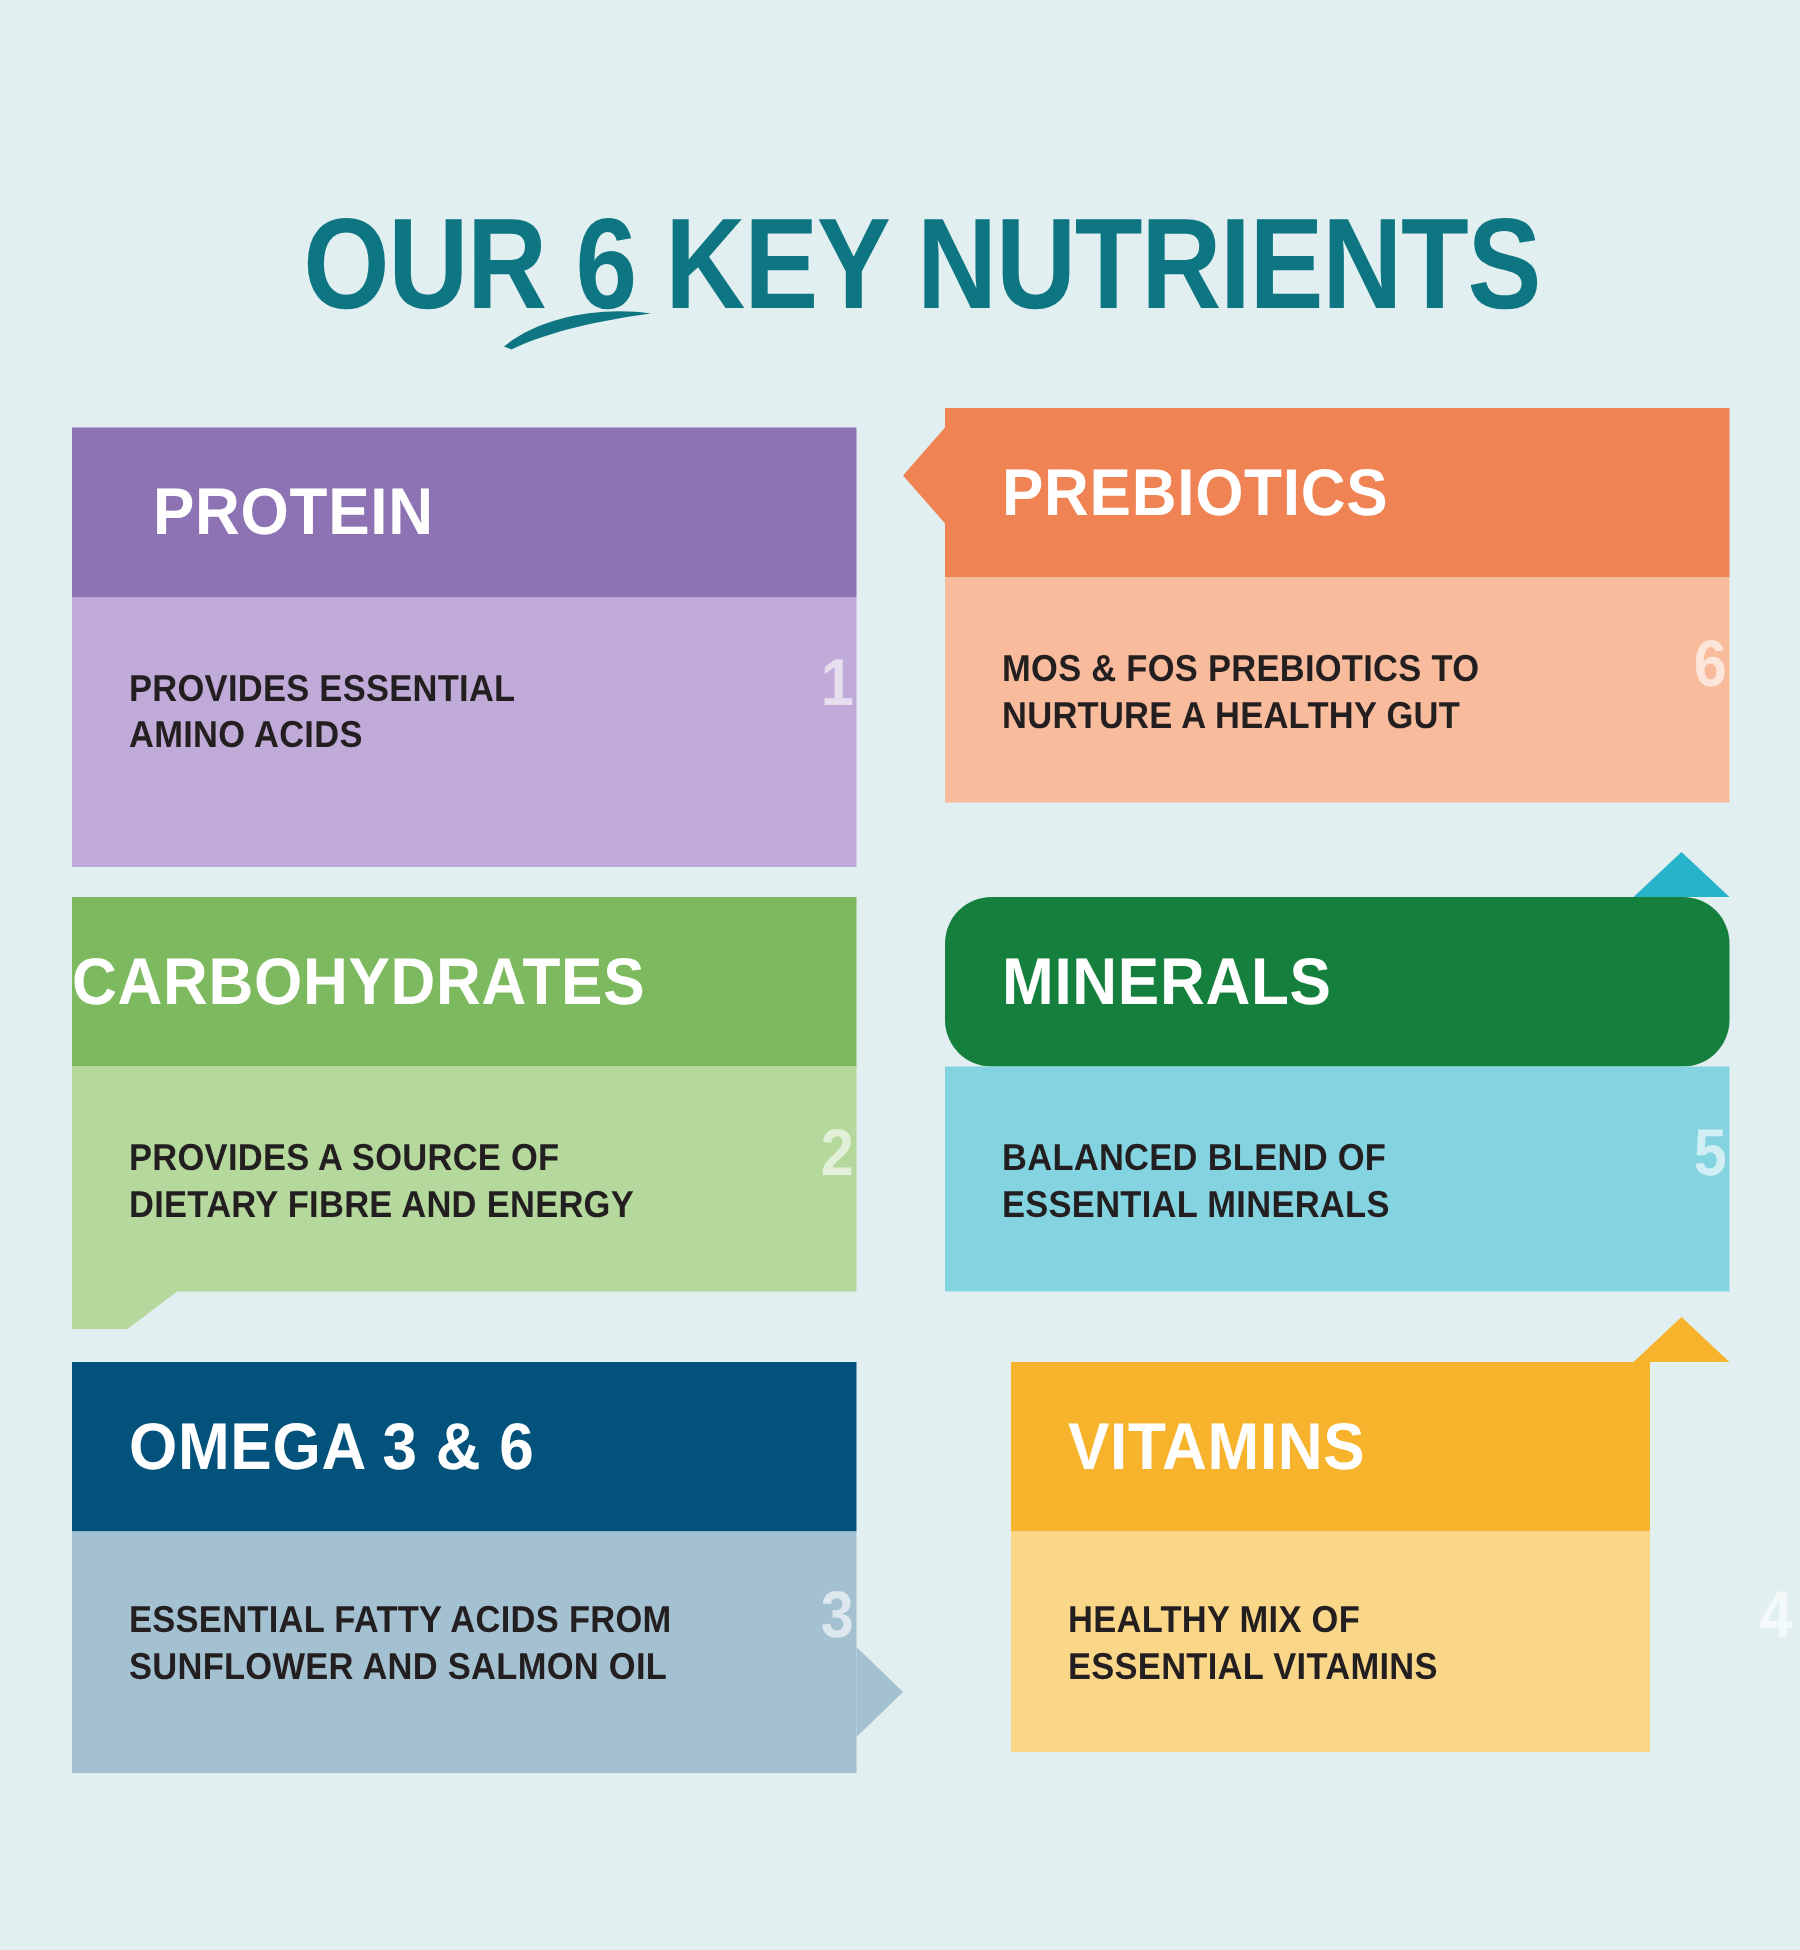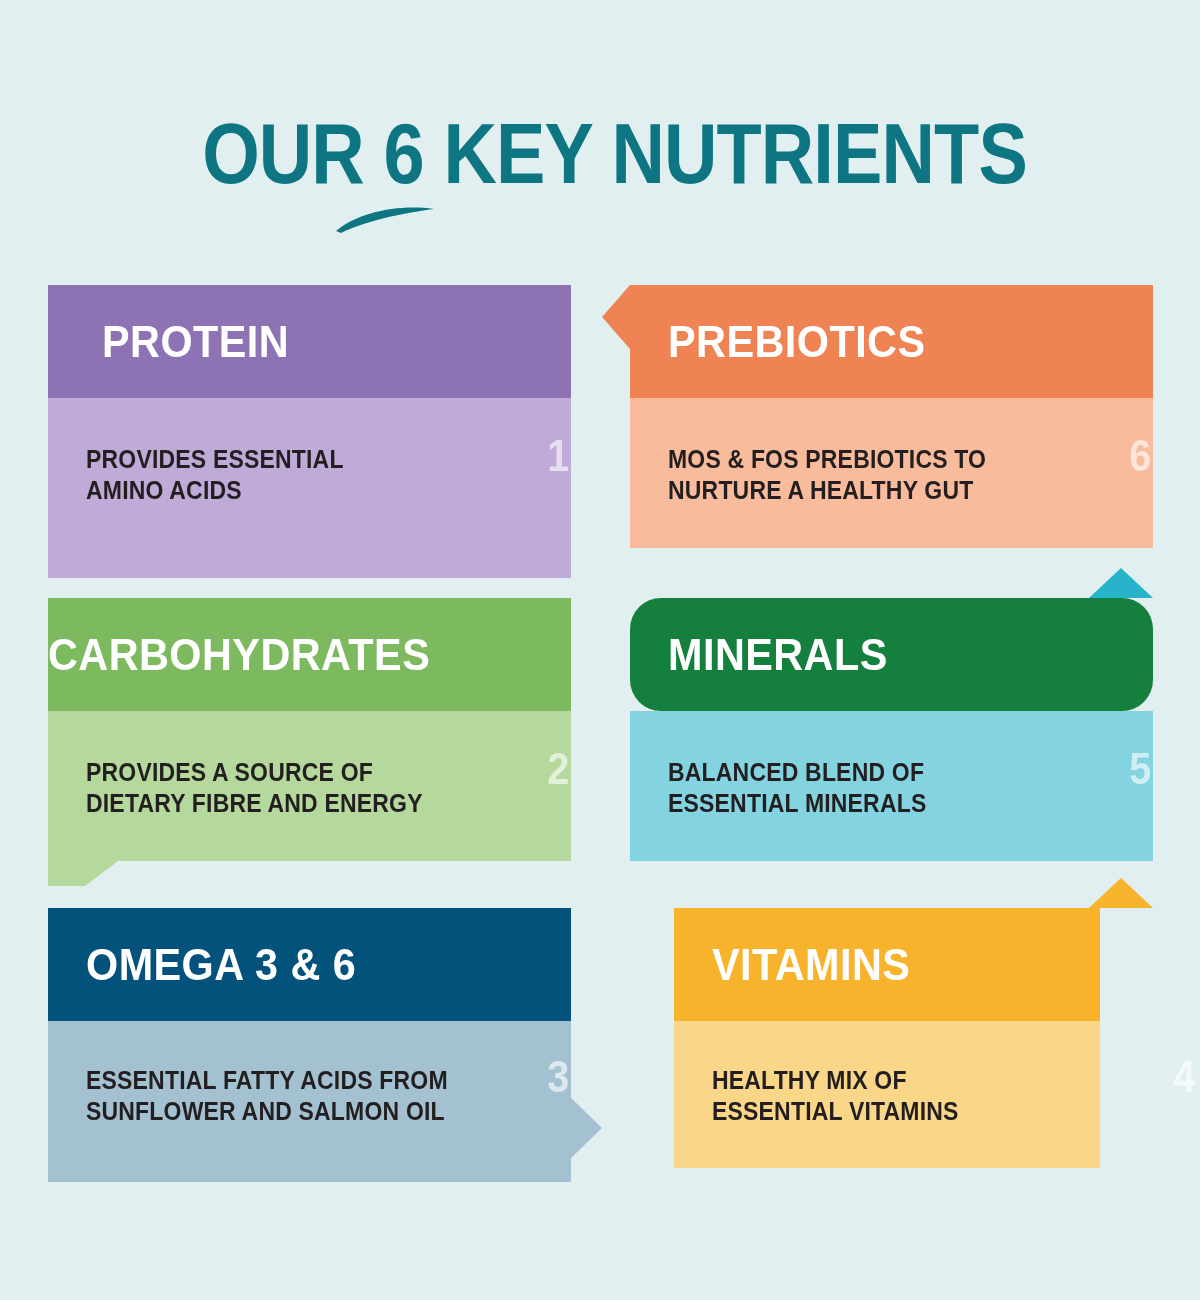--- a/index.html
+++ b/index.html
@@ -10,21 +10,21 @@
     overflow:hidden;
   }
   #page {
     position:relative;
     width:1200px; height:1300px;
     background:#e2eff0;
   }
 
   
   #title-block{
-    position:absolute; left:0; top:105px; width:1200px;
+    position:absolute; left:0; top:128px; width:1200px;
     text-align:center;
     padding-left:29px;
   }
   #title-text{
     display:inline-block;
     position:relative;
     font-family:"Liberation Sans Narrow","Liberation Sans",sans-serif;
     font-weight:bold;
     font-size:86px;
     line-height:96px;
@@ -127,21 +127,21 @@
   #card-omega .body-num{ left:498px; top:34px; }
   #arrow-omega{
     border-top:30px solid transparent;
     border-bottom:30px solid transparent;
     border-left:31px solid #a3c1d1;
     left:571px; top:1098px;
   }
 
   
   
-  #card-prebiotics{ left:630px; top:285px; width:523px; }
+  #card-prebiotics{ left:630px; top:272px; width:523px; }
   #card-prebiotics .card-head{ height:113px; background:#ef8354; padding-left:38px; }
   #card-prebiotics .card-body{ height:150px; background:#f8bb9c; }
   #card-prebiotics .body-text{ left:38px; top:46px; }
   #card-prebiotics .body-num{ left:498px; top:36px; }
   #arrow-prebiotics{
     border-top:32px solid transparent;
     border-bottom:32px solid transparent;
     border-right:28px solid #ef8354;
     left:602px; top:285px;
   }

